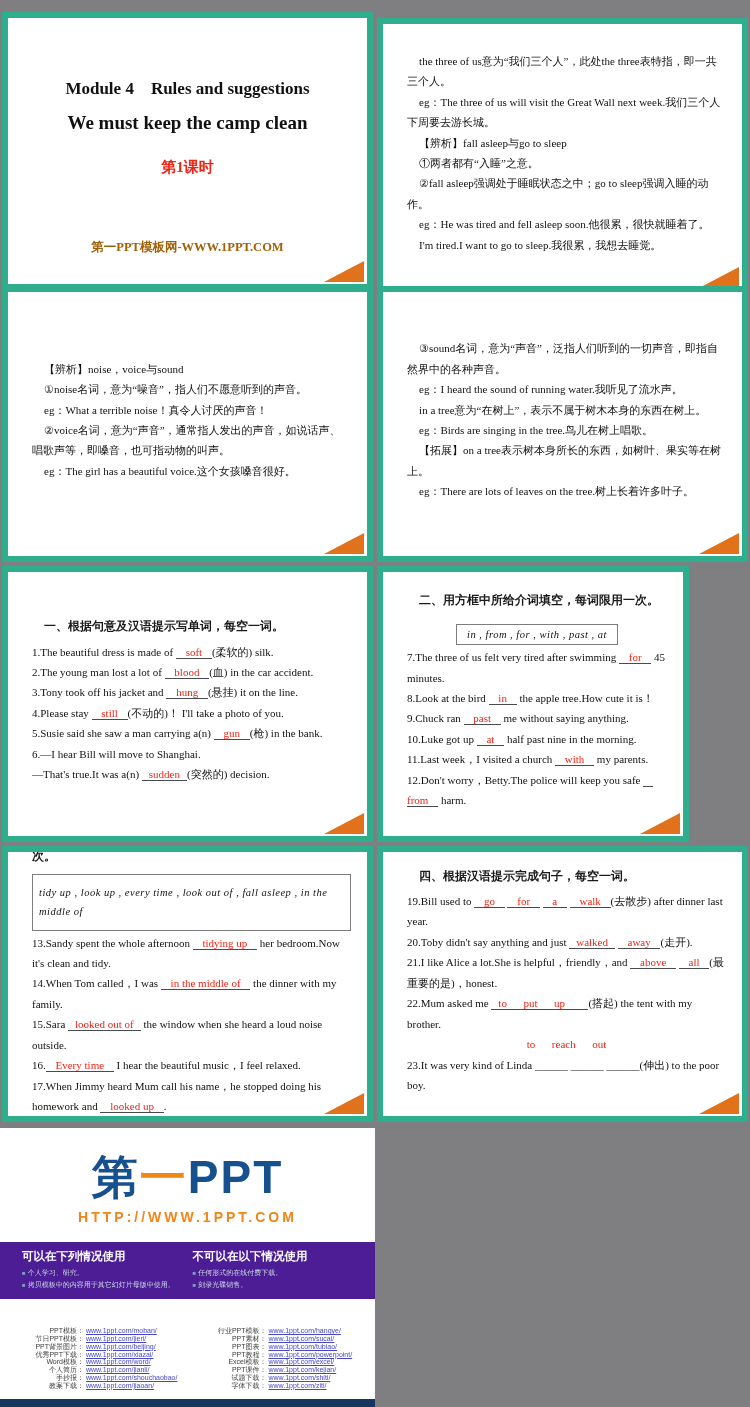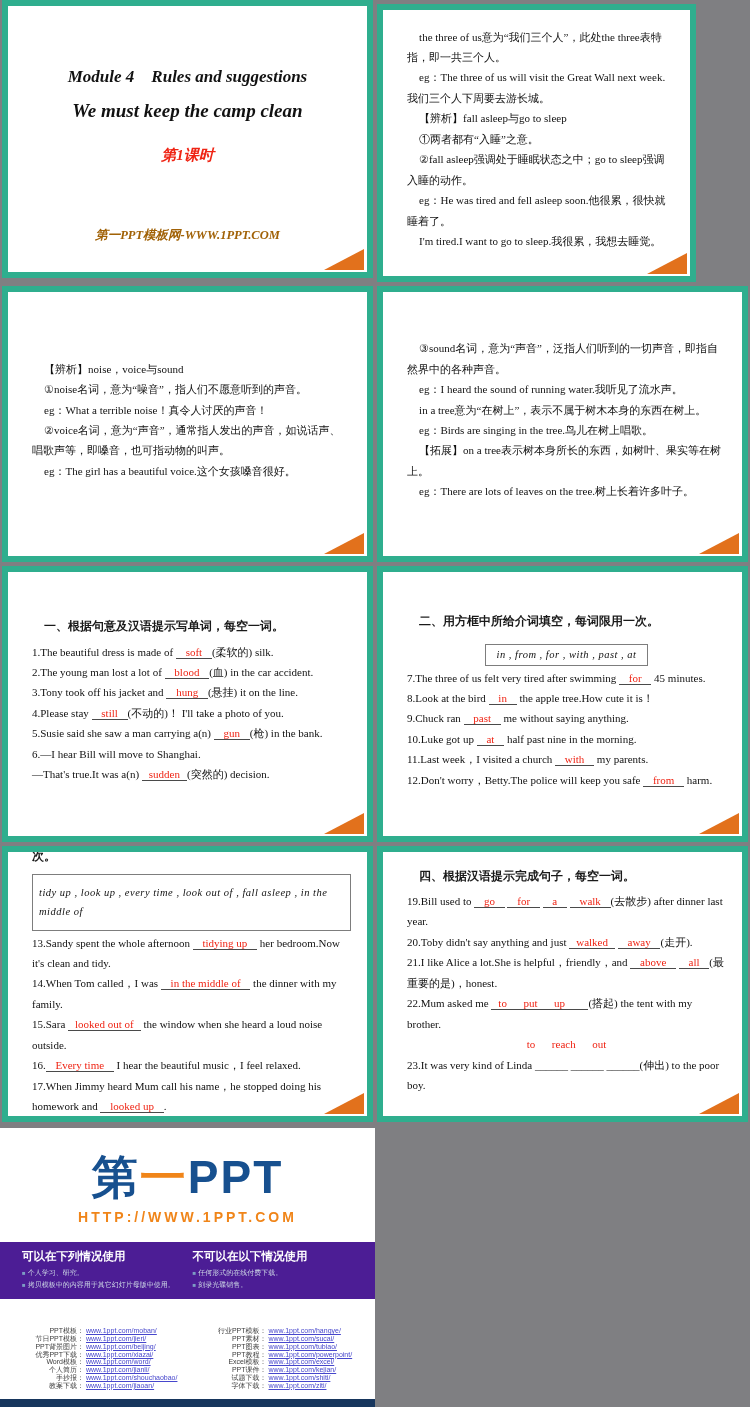--- a/index.html
+++ b/index.html
@@ -76,30 +76,30 @@
   .lcol{width:50%;}
   .lrow{font-size:7px;line-height:7.8px;white-space:nowrap;}
   .llabel{display:inline-block;width:74px;text-align:right;color:#3c3c3c;}
   .lurl{color:#4646cc;text-decoration:underline;margin-left:2px;}
   .bottombar{position:absolute;left:0;bottom:0;width:100%;height:8px;background:#17365d;}
 </style>
 </head>
 <body>
 
 <div id="grid">
-    <div class="card" style="left: 2px; top: 0; width: 371px; height: 278px; font-style: italic;">
+    <div class="card" style="left: 2px; top: 12px; width: 371px; height: 278px;">
       <div class="content c1">
         <div class="ln t-en1"><span>Module 4    Rules and suggestions</span></div>
         <div class="ln t-en2"><span>We must keep the camp clean</span></div>
         <div class="ln t-red"><span>第1课时</span></div>
         <div class="ln t-site"><span>第一PPT模板网-WWW.1PPT.COM</span></div>
       </div>
       <div class="tri"></div>
     </div>
-    <div class="card" style="left: 377px; top: 4px; width: 319px; height: 278px;">
+    <div class="card" style="left: 377px; top: 18px; width: 371px; height: 278px;">
       <div class="content c2">
         <div class="ln p"><span>the three of us意为“我们三个人”，此处the three表特指，即一共三个人。</span></div>
         <div class="ln p"><span>eg：The three of us will visit the Great Wall next week.我们三个人下周要去游长城。</span></div>
         <div class="ln p"><span>【辨析】fall asleep与go to sleep</span></div>
         <div class="ln p"><span>①两者都有“入睡”之意。</span></div>
         <div class="ln p"><span>②fall asleep强调处于睡眠状态之中；go to sleep强调入睡的动作。</span></div>
         <div class="ln p"><span>eg：He was tired and fell asleep soon.他很累，很快就睡着了。</span></div>
         <div class="ln p"><span>I'm tired.I want to go to sleep.我很累，我想去睡觉。</span></div>
       </div>
       <div class="tri"></div>
@@ -131,21 +131,21 @@
         <div class="ln p0"><span>1.The beautiful dress is made of </span><span class="ans"> soft </span><span>(柔软的) silk.</span></div>
         <div class="ln p0"><span>2.The young man lost a lot of </span><span class="ans"> blood </span><span>(血) in the car accident.</span></div>
         <div class="ln p0"><span>3.Tony took off his jacket and </span><span class="ans"> hung </span><span>(悬挂) it on the line.</span></div>
         <div class="ln p0"><span>4.Please stay </span><span class="ans"> still </span><span>(不动的)！ I'll take a photo of you.</span></div>
         <div class="ln p0"><span>5.Susie said she saw a man carrying a(n) </span><span class="ans"> gun </span><span>(枪) in the bank.</span></div>
         <div class="ln p0"><span>6.—I hear Bill will move to Shanghai.</span></div>
         <div class="ln p0"><span>—That's true.It was a(n) </span><span class="ans">sudden</span><span>(突然的) decision.</span></div>
       </div>
       <div class="tri"></div>
     </div>
-    <div class="card" style="left: 377px; top: 566px; width: 371px; height: 276px; padding-left: 20px;">
+    <div class="card" style="left: 377px; top: 566px; width: 312px; height: 276px; padding-left: 20px;">
       <div class="content c6">
         <div class="ln h"><span>二、用方框中所给介词填空，每词限用一次。</span></div>
         <div class="ln bank bankc"><span>in , from , for , with , past , at</span></div>
         <div class="ln p0"><span>7.The three of us felt very tired after swimming </span><span class="ans"> for </span><span> 45 minutes.</span></div>
         <div class="ln p0"><span>8.Look at the bird </span><span class="ans"> in </span><span> the apple tree.How cute it is！</span></div>
         <div class="ln p0"><span>9.Chuck ran </span><span class="ans"> past </span><span> me without saying anything.</span></div>
         <div class="ln p0"><span>10.Luke got up </span><span class="ans"> at </span><span> half past nine in the morning.</span></div>
         <div class="ln p0"><span>11.Last week，I visited a church </span><span class="ans"> with </span><span> my parents.</span></div>
         <div class="ln p0"><span>12.Don't worry，Betty.The police will keep you safe </span><span class="ans"> from </span><span> harm.</span></div>
       </div>

